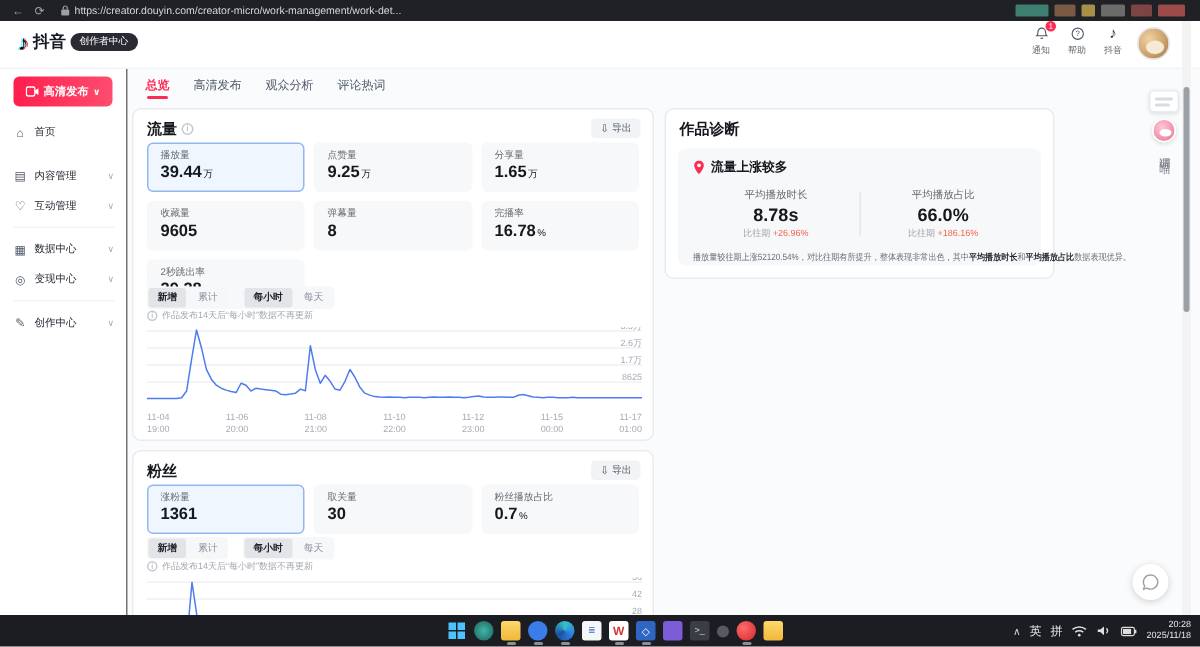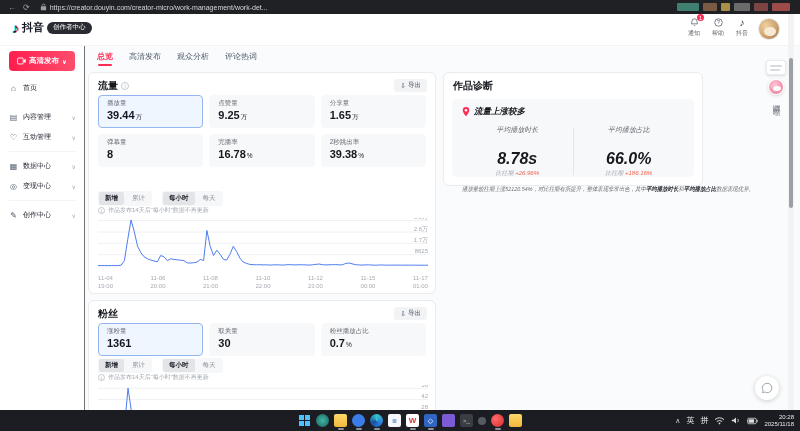--- a/index.html
+++ b/index.html
@@ -62,28 +62,28 @@
   .chip-row{position:absolute;left:9px;display:flex;gap:10px;}
   .chip-group{display:flex;gap:2px;background:#f6f7f9;border-radius:3px;padding:1px;}
   .chip{font-size:6.5px;color:#86909c;padding:2px 6px;border-radius:2px;cursor:pointer;}
   .chip.active{background:#e2e4e8;color:#1d2129;font-weight:bold;}
   .note{position:absolute;left:9px;display:flex;align-items:center;gap:3px;font-size:6px;color:#a1a7af;}
   .chart-wrap{position:absolute;left:9px;}
   .x-labels{display:flex;justify-content:space-between;width:330px;margin-top:2px;}
   .x-label{font-size:6px;color:#a6abb3;text-align:center;line-height:8px;}
 
   
-  .diag-box{position:absolute;left:8px;right:8px;top:26px;bottom:8px;background:#f7f8fa;border-radius:5px;padding:7px 10px;font-style:italic;}
+  .diag-box{position:absolute;left:8px;right:8px;top:26px;bottom:8px;background:#f7f8fa;border-radius:5px;padding:7px 10px;}
   .diag-head{display:flex;align-items:center;gap:4px;}
   .diag-headline{font-size:8.5px;font-weight:bold;color:#15181d;}
   .diag-metrics{display:flex;margin-top:7px;}
   .diag-col{flex:1;text-align:center;}
   .diag-divider{width:1px;background:#e3e5e9;margin:3px 0;}
   .diag-label{font-size:7px;color:#64696f;}
-  .diag-value{font-size:16px;font-weight:bold;color:#15181d;margin-top:15px;}
+  .diag-value{font-size:12px;font-weight:bold;color:#15181d;margin-top:1px;}
   .chg{font-size:6px;color:#a1a7af;margin-top:1px;}
   .chg-val{color:#f5654d;}
   .diag-summary{margin-top:7px;font-size:6px;color:#6b7075;white-space:nowrap;transform:scaleX(.9);transform-origin:left;}
   .diag-summary b{color:#2a2e34;}
 
   
   .float-widget{position:absolute;left:761px;top:46px;width:30px;z-index:6;display:flex;flex-direction:column;align-items:center;}
   .fw-tip{width:20px;height:15px;background:#fff;border:1px solid #e9ebee;border-radius:3px;box-shadow:0 1px 3px rgba(0,0,0,.12);display:flex;flex-direction:column;gap:2px;justify-content:center;padding:0 3px;}
   .fw-tip i{display:block;height:2px;border-radius:1px;background:#d8dbe0;}
   .fw-cat{width:16px;height:16px;border-radius:50%;background:radial-gradient(circle at 40% 35%,#ffc7d6,#ef8ba6 70%);border:1px solid #fff;box-shadow:0 1px 3px rgba(0,0,0,.15);margin-top:4px;position:relative;}
@@ -235,20 +235,24 @@
           <div class="tile-label">播放量</div>
           <div class="tile-value"><span>39.44</span><span class="unit">万</span></div>
         </div>
         <div class="tile">
           <div class="tile-label">点赞量</div>
           <div class="tile-value"><span>9.25</span><span class="unit">万</span></div>
         </div>
         <div class="tile">
           <div class="tile-label">分享量</div>
           <div class="tile-value"><span>1.65</span><span class="unit">万</span></div>
+        </div>
+        <div class="tile">
+          <div class="tile-label">收藏量</div>
+          <div class="tile-value"><span>9605</span><span class="unit"></span></div>
         </div>
         <div class="tile">
           <div class="tile-label">弹幕量</div>
           <div class="tile-value"><span>8</span><span class="unit"></span></div>
         </div>
         <div class="tile">
           <div class="tile-label">完播率</div>
           <div class="tile-value"><span>16.78</span><span class="unit">%</span></div>
         </div>
         <div class="tile">

